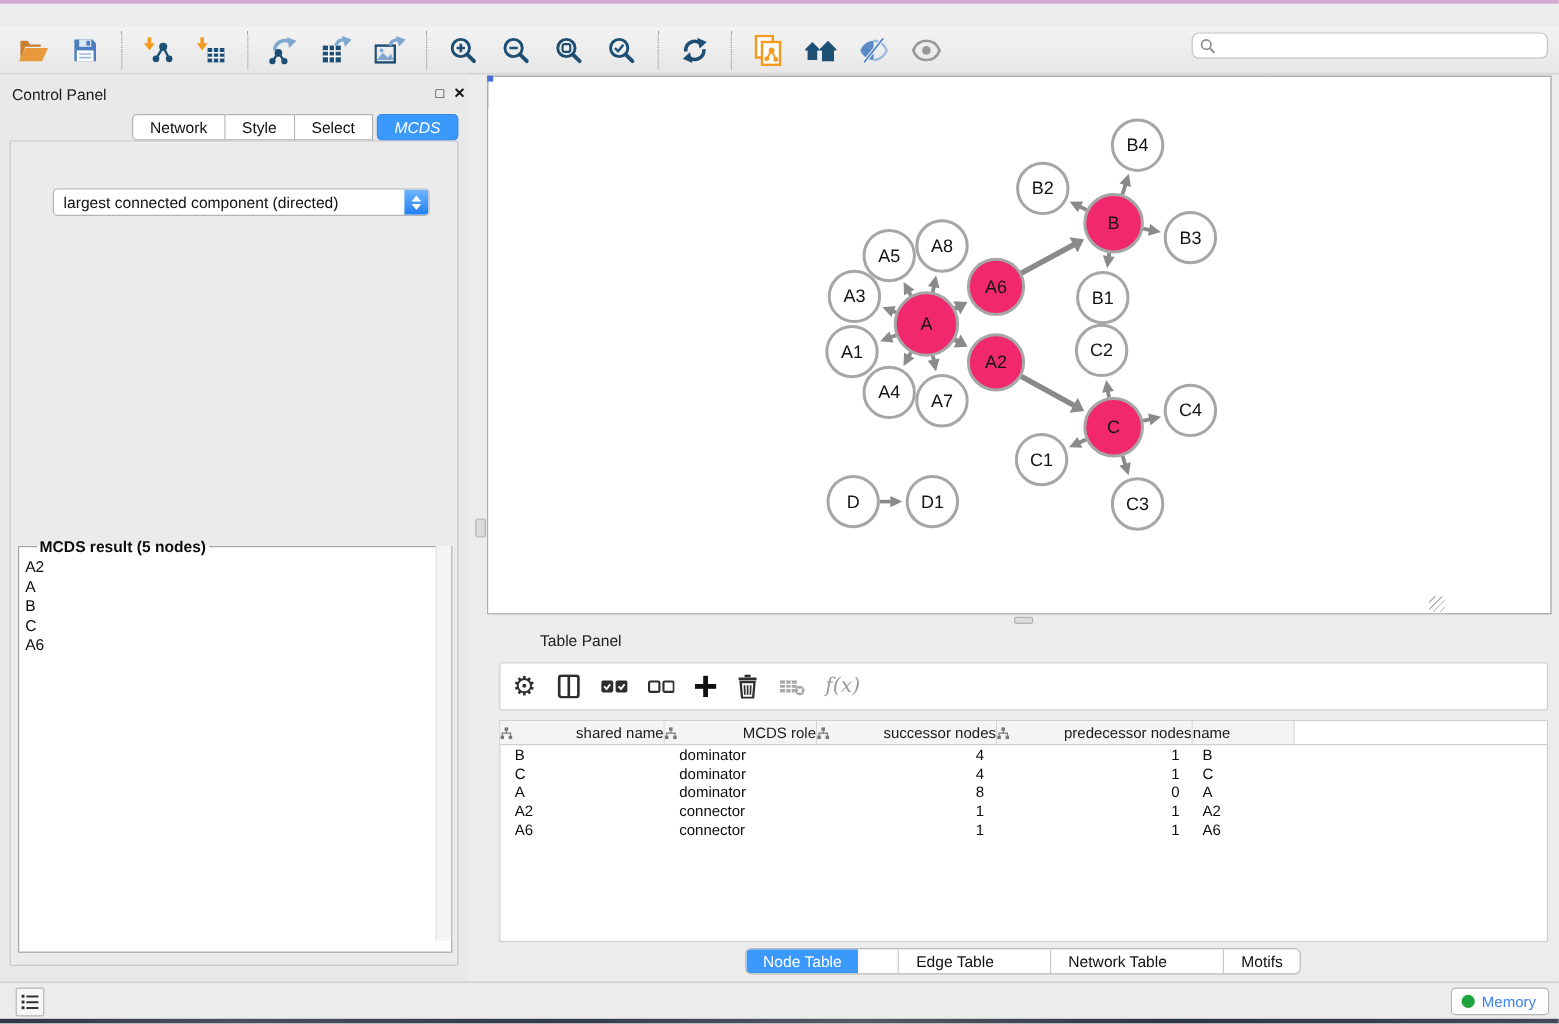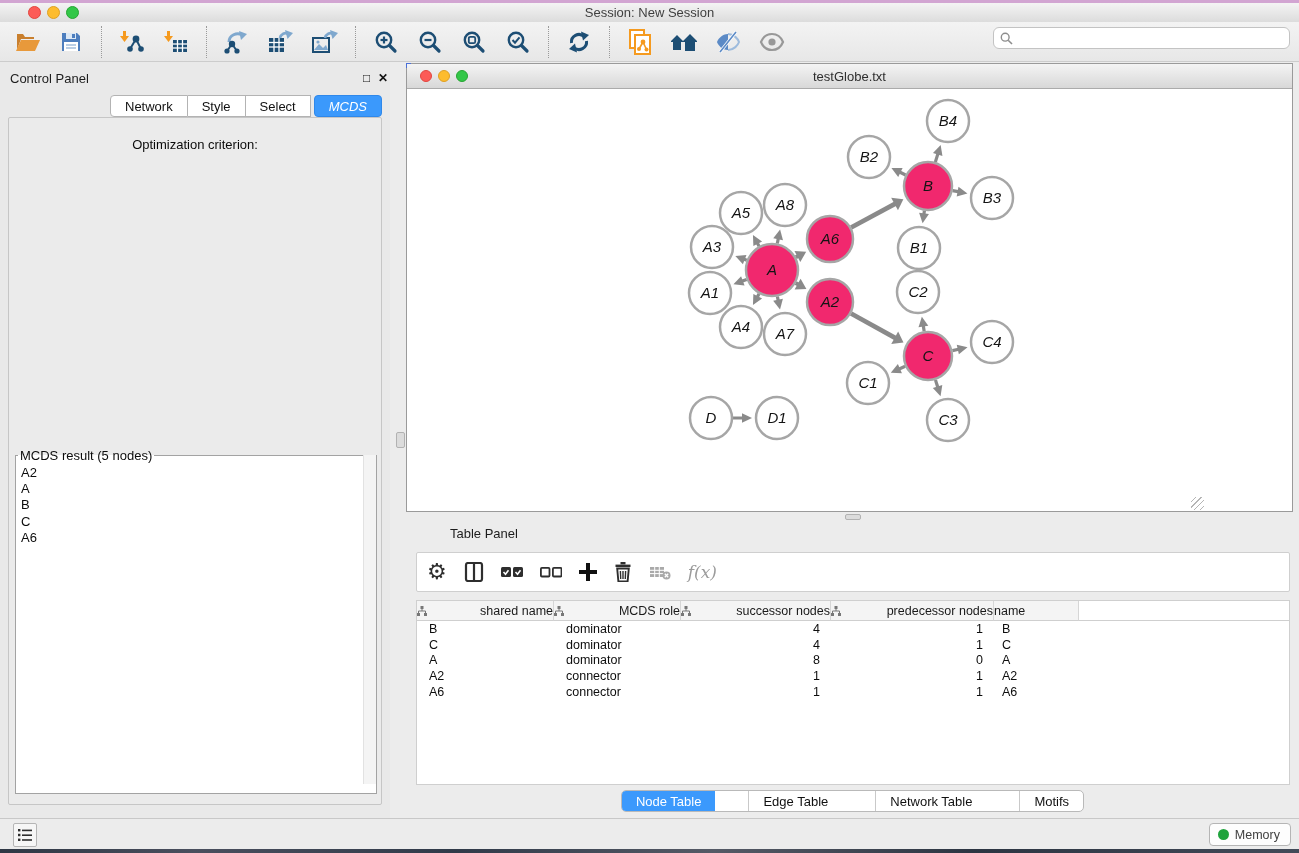--- a/index.html
+++ b/index.html
@@ -45,42 +45,42 @@
   .select-box .val { flex:1; font-size:13px; color:#111; padding-left:8px; white-space:nowrap; }
   .select-stepper { width:20px; height:100%; background:linear-gradient(#6fb5fd,#2080f4); border-radius:0 3px 3px 0;
                     display:flex; flex-direction:column; align-items:center; justify-content:center; gap:2px; }
   .tri-up { width:0; height:0; border-left:4px solid transparent; border-right:4px solid transparent; border-bottom:5px solid #fff; }
   .tri-dn { width:0; height:0; border-left:4px solid transparent; border-right:4px solid transparent; border-top:5px solid #fff; }
   .btn-row { position:absolute; left:0; top:73px; width:100%; display:flex; justify-content:center; gap:13px; }
   .mac-btn { height:22px; padding:0 16px; background:linear-gradient(#ffffff,#f2f2f2); border:1px solid #b5b5b5;
              border-radius:4px; font-size:13px; color:#111; display:flex; align-items:center; }
   .result-box { position:absolute; left:6px; top:330px; width:362px; height:346px; }
   .result-box fieldset { width:100%; height:100%; border:1px solid #a3a3a3; background:#fff; }
-  .result-box legend { font-size:13px; color:#0c0c0c; margin-left:2px; padding:0 2px; background:transparent; }
+  .result-box legend { font-size:13px; color:#0c0c0c; margin-left:15px; padding:0 2px; background:transparent;font-weight:bold; }
   .result-list { position:relative; width:100%; height:calc(100% - 8px); font-size:13px; color:#0c0c0c; padding:2px 0 0 5px; }
   .result-list div { line-height:16.2px; }
   .result-scroll { position:absolute; right:0; top:-8px; bottom:1px; width:13px; background:#f4f4f4; border-left:1px solid #e2e2e2; }
 
   
   .vsplit-handle { position:absolute; left:396px; top:432px; width:9px; height:16px; background:#dcdcdc;
                    border:1px solid #b2b2b2; border-radius:2px; }
   .hsplit-handle { position:absolute; left:845px; top:514px; width:16px; height:6px; background:#dcdcdc;
                    border:1px solid #b2b2b2; border-radius:2px; }
 
   
   .net-window { position:absolute; left:406px; top:63px; width:887px; height:449px; background:#fff;
                 border:1px solid #9a9a9a; }
   .net-corner { position:absolute; left:-1px; top:-1px; width:5px; height:5px; background:#4a6fd8; }
   .net-titlebar { position:absolute; left:0; top:0; width:100%; height:25px;
                   background:linear-gradient(#f4f4f4,#d8d8d8); border-bottom:1px solid #ababab;
                   display:flex; align-items:center; justify-content:center; }
   .net-titlebar .title { font-size:13px; color:#2e2e2e; }
   .net-lights { position:absolute; left:13px; top:0; height:100%; display:flex; align-items:center; gap:6px; }
   .net-lights .light { width:12px; height:12px; }
-  .net-canvas { position:absolute; left:0; top:25px; width:798px; height:422px; background:#fff;font-style:italic; }
+  .net-canvas { position:absolute; left:0; top:25px; width:798px; height:422px; background:#fff; }
   .resize-grip { position:absolute; right:1px; bottom:1px; width:13px; height:13px;
                  background:repeating-linear-gradient(135deg, transparent 0 3px, #b5b5b5 3px 4px); }
 
   
   .table-panel { position:absolute; left:406px; top:520px; width:893px; height:298px; background:#ececec; }
   .tp-title { position:absolute; left:12px; top:6px; font-size:13px; color:#1d1d1d;margin-left:32px; }
   .tp-toolbar { position:absolute; left:10px; top:32px; width:874px; height:40px; background:#fff;
                 border:1px solid #cfcfcf; border-radius:2px; display:flex; align-items:center; padding-left:10px; gap:17px; }
   .tp-icon { display:flex; align-items:center; justify-content:center; height:28px; }
   .gear-glyph { font-size:22px; color:#2e2e2e; line-height:22px; }
@@ -100,39 +100,31 @@
   .tp-tab.first { border-left:none; }
   .tp-tab.selected { background:#3b99fc; color:#fff; }
 
   
   .status-bar { position:absolute; left:0; top:818px; width:1299px; height:31px; background:#ececec; border-top:1px solid #c8c8c8; }
   .list-btn { position:absolute; left:13px; top:4px; width:24px; height:24px; background:#f6f6f6;
               border:1px solid #b5b5b5; border-radius:2px; display:flex; align-items:center; justify-content:center; }
   .memory-btn { position:absolute; right:8px; top:4px; height:23px; padding:0 10px 0 8px; background:#fdfdfd;
                 border:1px solid #b5b5b5; border-radius:4px; display:flex; align-items:center; gap:6px; }
   .memory-dot { width:11px; height:11px; border-radius:50%; background:#1fa33c; }
-  .memory-btn span.lbl { font-size:12.5px; color:#404040; }
+  .memory-btn span.lbl { font-size:12.5px; color:#3b82f6; }
   .bottom-strip { position:absolute; left:0; top:849px; width:1299px; height:4px;
                   background:linear-gradient(90deg,#2e3744,#4a4f5e 15%,#303a49 35%,#555a66 55%,#2c3542 75%,#424a58); }
 </style>
 </head>
 <body>
 
 <div id="app">
 
   <div class="top-strip"></div>
 
-  <div class="titlebar">
-    <div class="lights">
-      <div class="light red"></div>
-      <div class="light yellow"></div>
-      <div class="light green"></div>
-    </div>
-    <div class="title">Session: New Session</div>
-  </div>
 
   <div class="toolbar">
     <div class="tb-group">
       <div class="icon-btn">
         <svg width="27" height="22" viewBox="0 0 27 22">
             <path d="M1 3h8l2 3h9v2H7L3 19V3z" fill="#c97f2d"></path>
             <path d="M7 9h19l-5 11H2z" fill="#e8993b"></path>
           </svg>
       </div>
       <div class="icon-btn">
@@ -293,21 +285,27 @@
     <div class="panel-header">Control Panel</div>
     <div class="panel-ctl" style="left:363px;">□</div>
     <div class="panel-ctl" style="left:378px; font-weight:bold;">✕</div>
     <div class="cp-tabs">
       <div class="cp-tab first">Network</div>
       <div class="cp-tab">Style</div>
       <div class="cp-tab">Select</div>
       <div class="cp-tab selected">MCDS</div>
     </div>
     <div class="cp-content">
-      <div class="opt-label">Optimization criterion:</div>
+      <div class="select-box">
+        <div class="val">largest connected component (directed)</div>
+        <div class="select-stepper">
+            <div class="tri-up"></div>
+            <div class="tri-dn"></div>
+          </div>
+      </div>
       <div class="result-box">
         <fieldset>
           <legend>MCDS result (5 nodes)</legend>
           <div class="result-list" id="result-list">
 
           <div>A2</div>
               <div>A</div>
               <div>B</div>
               <div>C</div>
               <div>A6</div>
@@ -316,28 +314,20 @@
         </fieldset>
       </div>
     </div>
   </div>
 
   <div class="vsplit-handle"></div>
   <div class="hsplit-handle"></div>
 
   <div class="net-window">
     <div class="net-corner"></div>
-    <div class="net-titlebar">
-      <div class="net-lights">
-        <div class="light red"></div>
-        <div class="light yellow"></div>
-        <div class="light green"></div>
-      </div>
-      <div class="title">testGlobe.txt</div>
-    </div>
     <div class="net-canvas">
       <svg id="graph-svg" width="885" height="422" viewBox="0 0 885 422">
           <g>
             <line x1="339.68571210293186" y1="190.39078421988012" x2="333.93968520752776" y2="192.52237484236875" stroke="#8a8a8a" stroke-width="3.2"></line>
             <polygon points="326.4391554602483,195.30482942603692 334.08969580247333,187.1764327531384 337.5399394862219,196.47708963976496" fill="#8a8a8a"></polygon>
           </g>
           <g>
             <line x1="388.64059746872346" y1="194.04308825860605" x2="392.3547810590622" y2="196.0922929981033" stroke="#8a8a8a" stroke-width="4"></line>
             <polygon points="399.35940253127654,199.95691174139395 387.60854616495834,200.55471995324672 393.5987052170589,189.6975566713145" fill="#8a8a8a"></polygon>
           </g>

